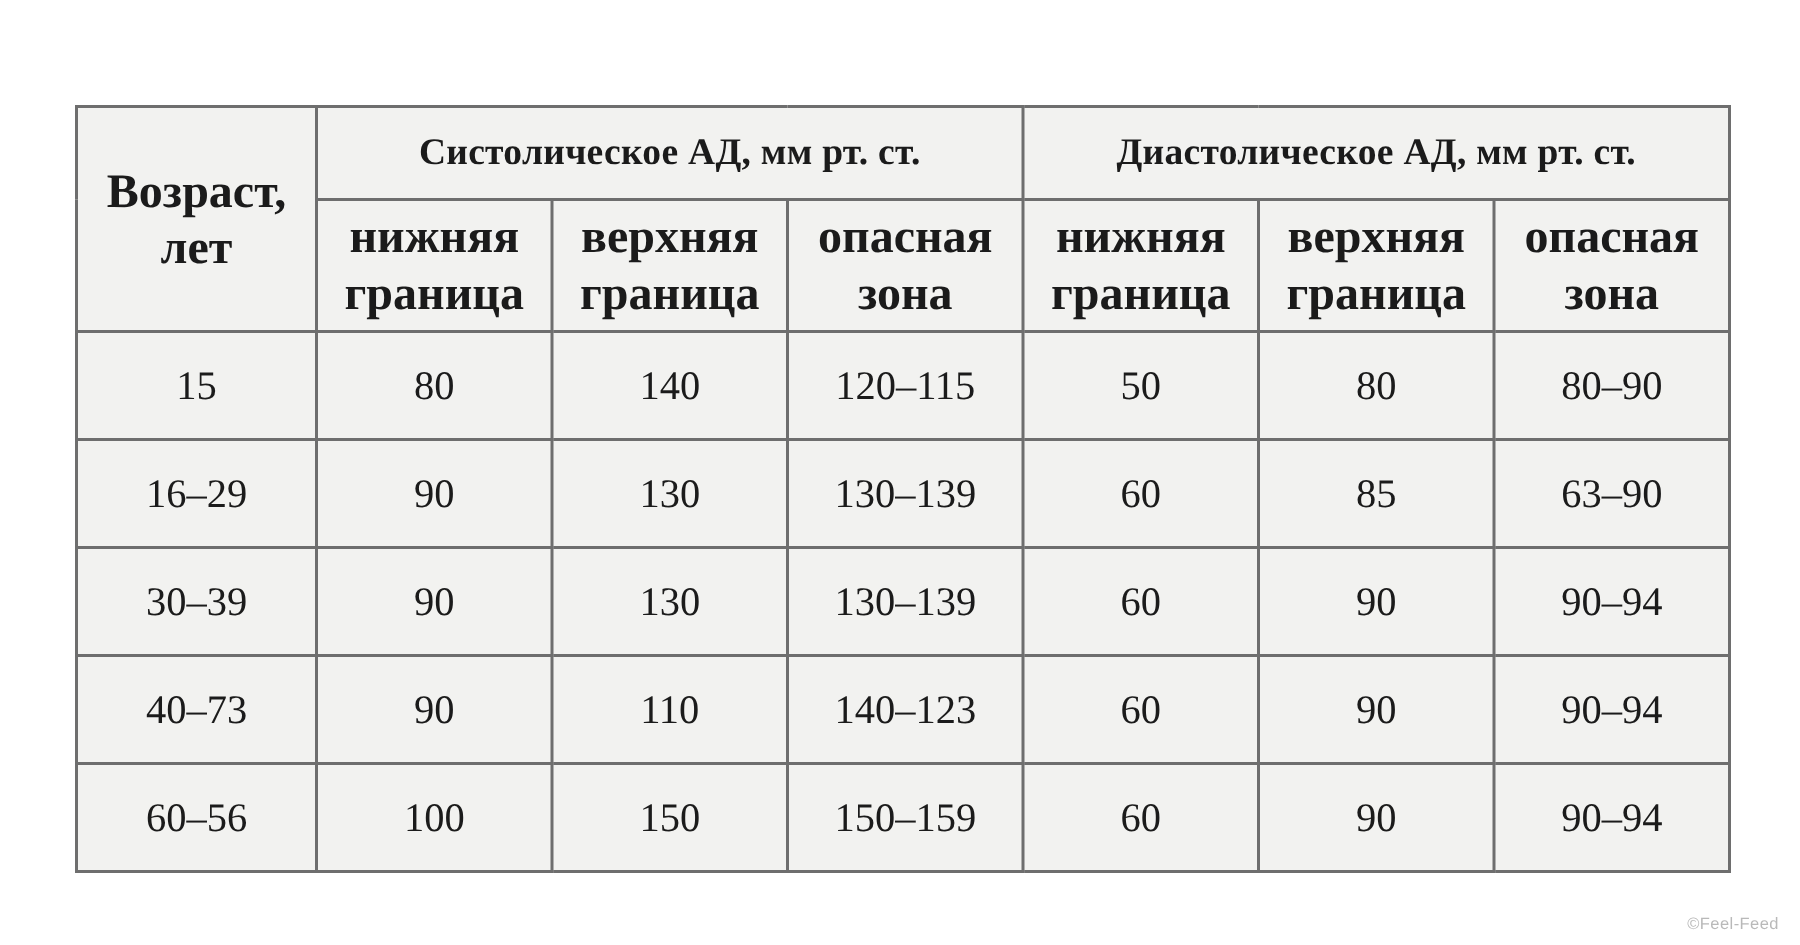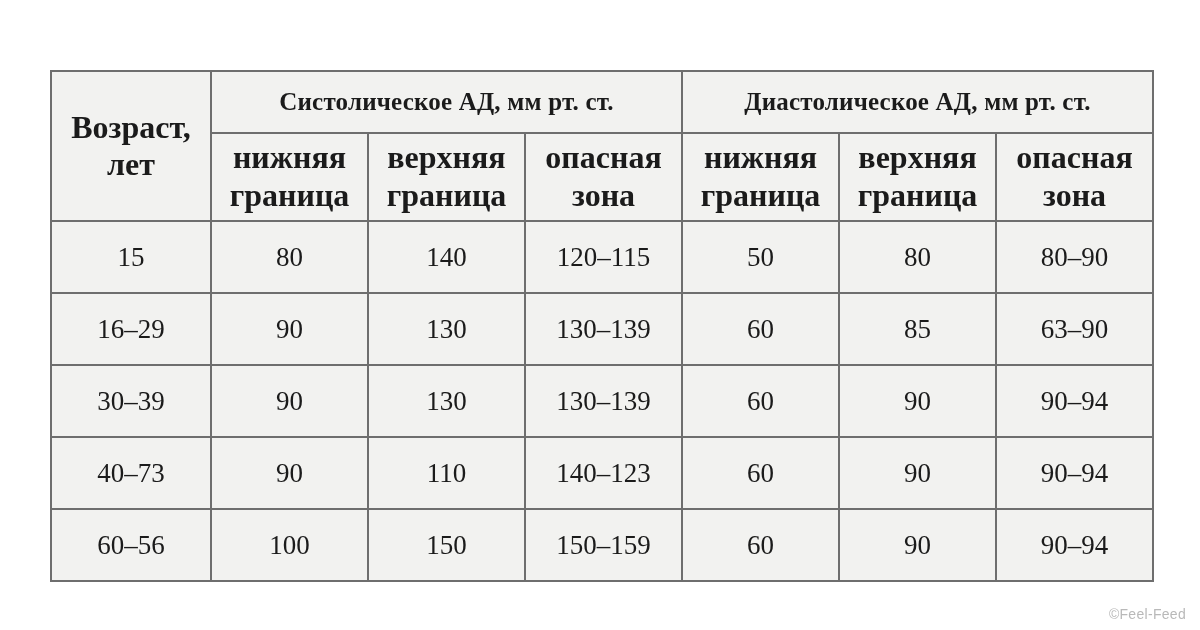--- a/index.html
+++ b/index.html
@@ -79,21 +79,21 @@
     padding: 2px 4px;
     font-weight: normal;
     margin-top: 44px;
   }
 
   #watermark {
     position: absolute;
     right: 14px;
     bottom: 8px;
     font-family: "Liberation Sans", sans-serif;
-    font-size: 14px;
+    font-size: 11px;
     color: #b9b9b9;
     letter-spacing: 0.3px;
   }
 </style>
 </head>
 <body>
 
 <div id="table-wrap">
   <table class="bp-table">
     <colgroup>

